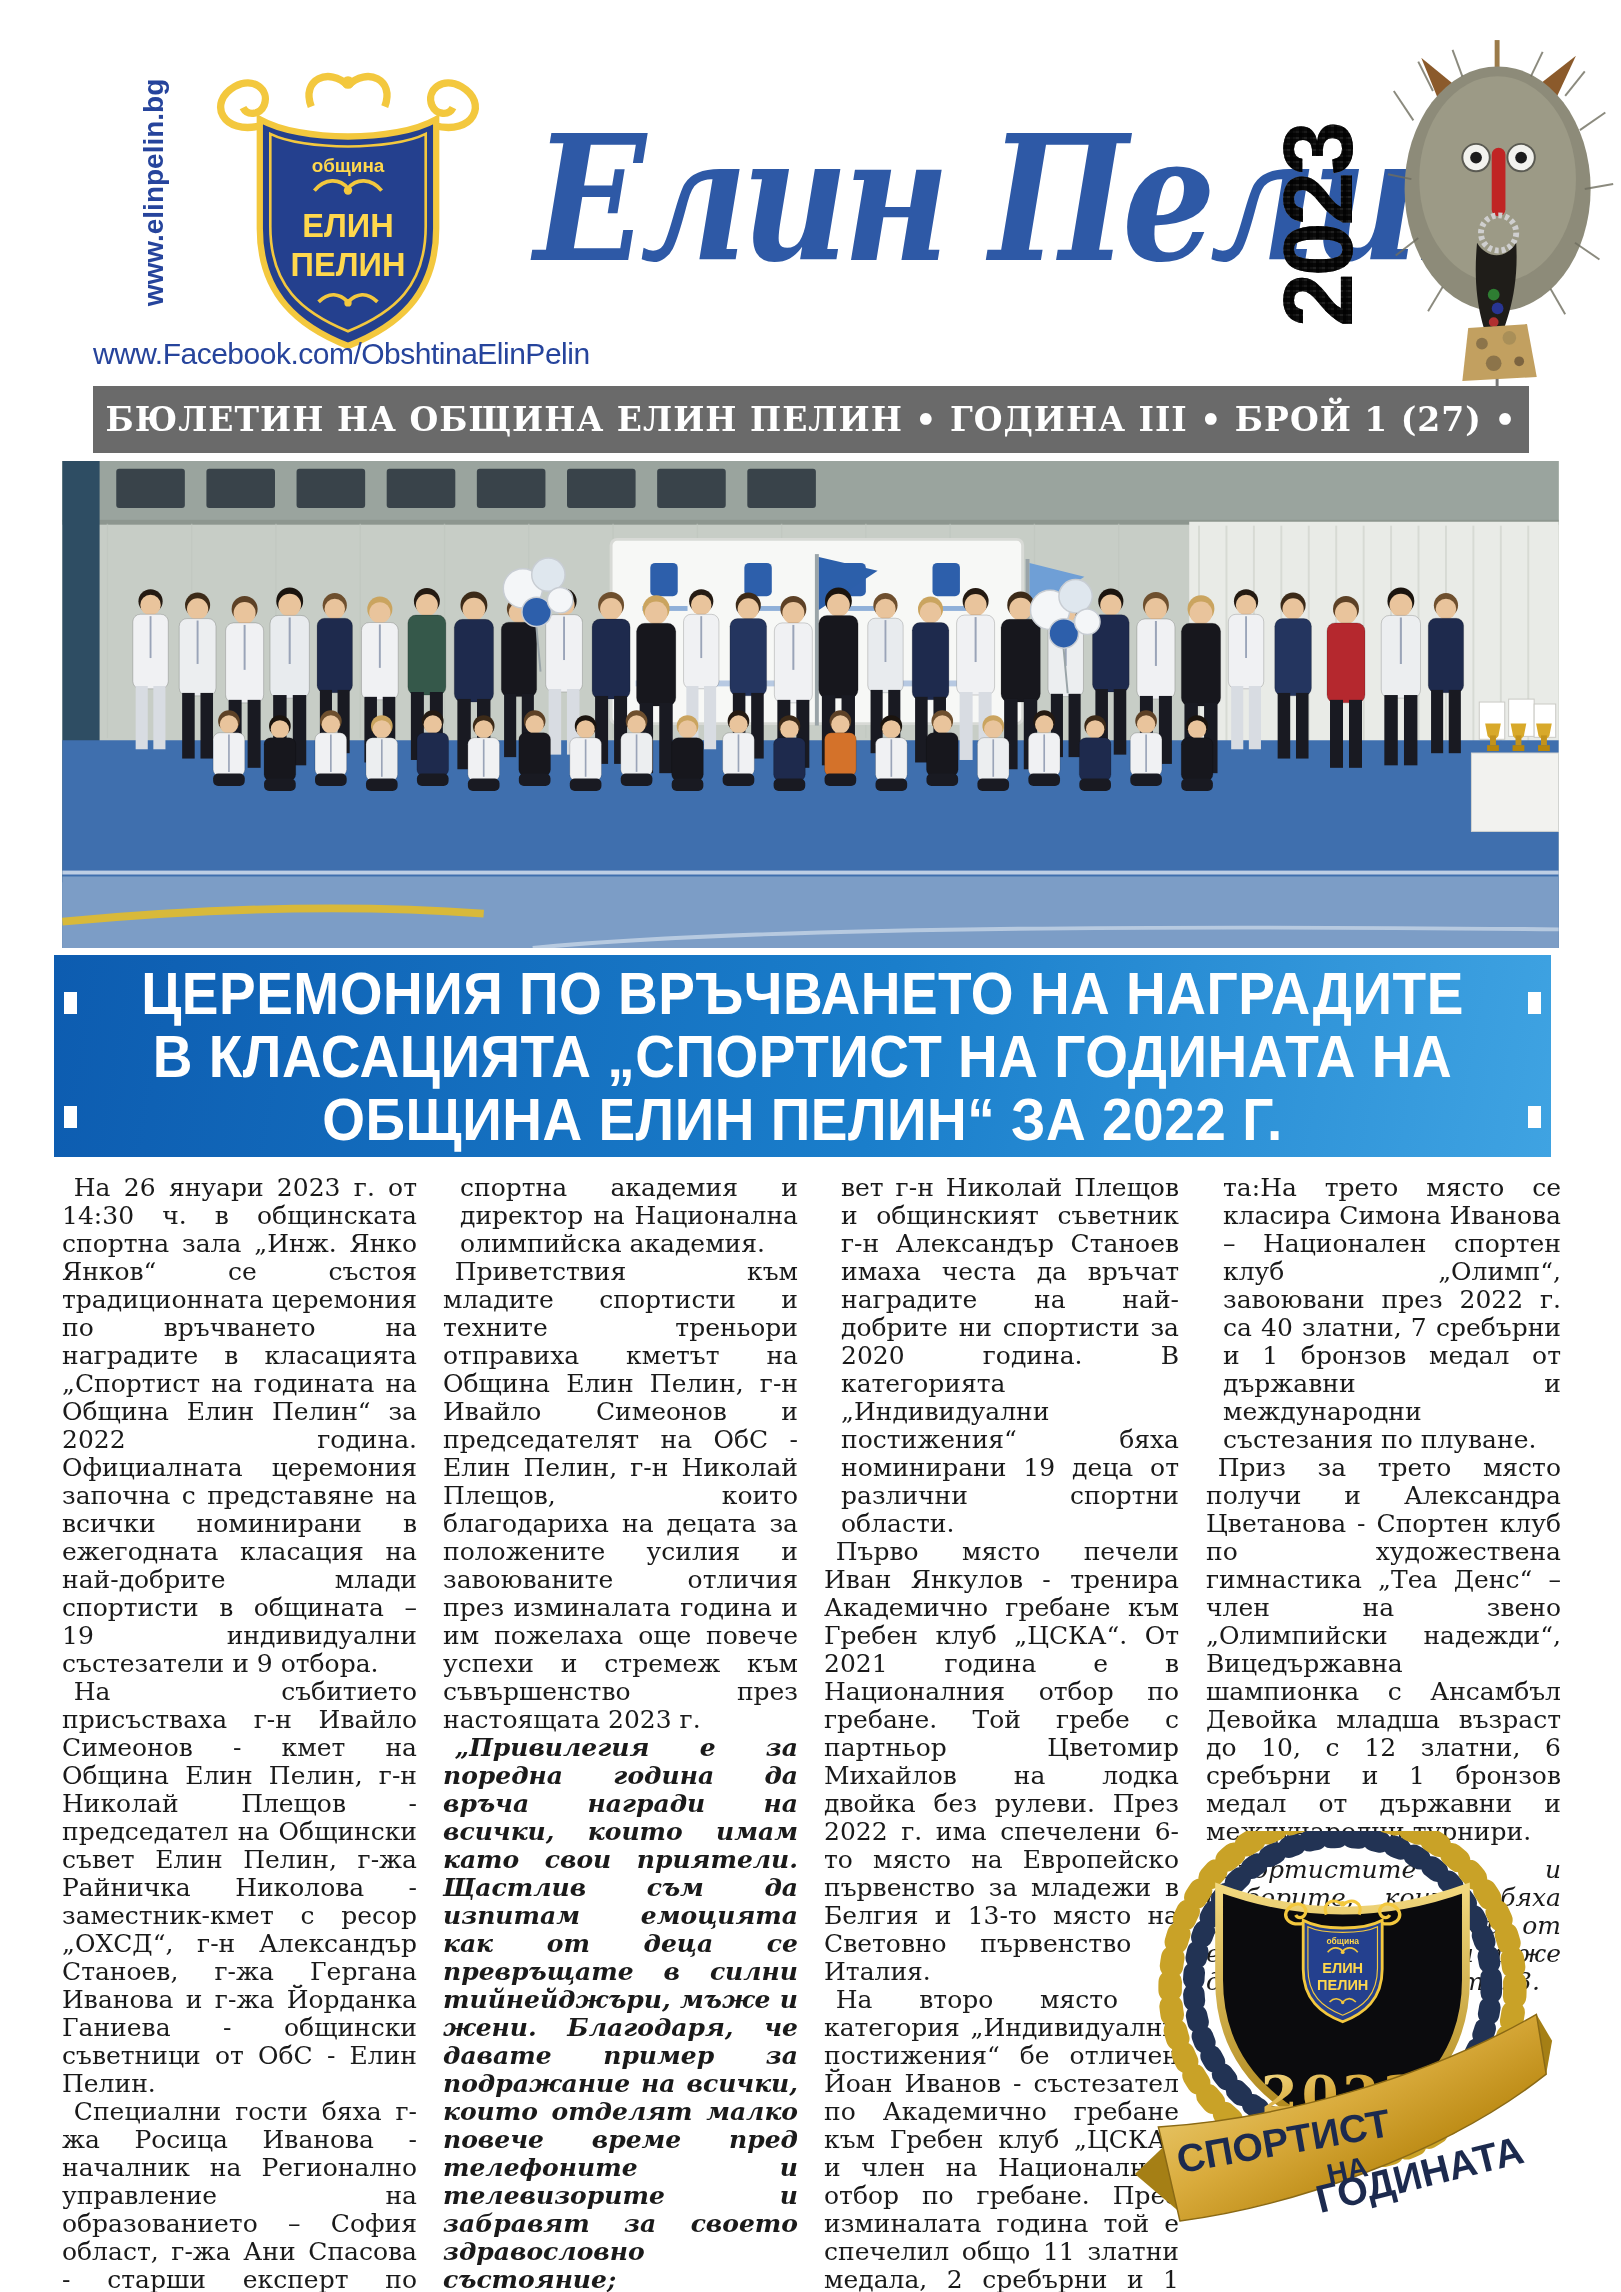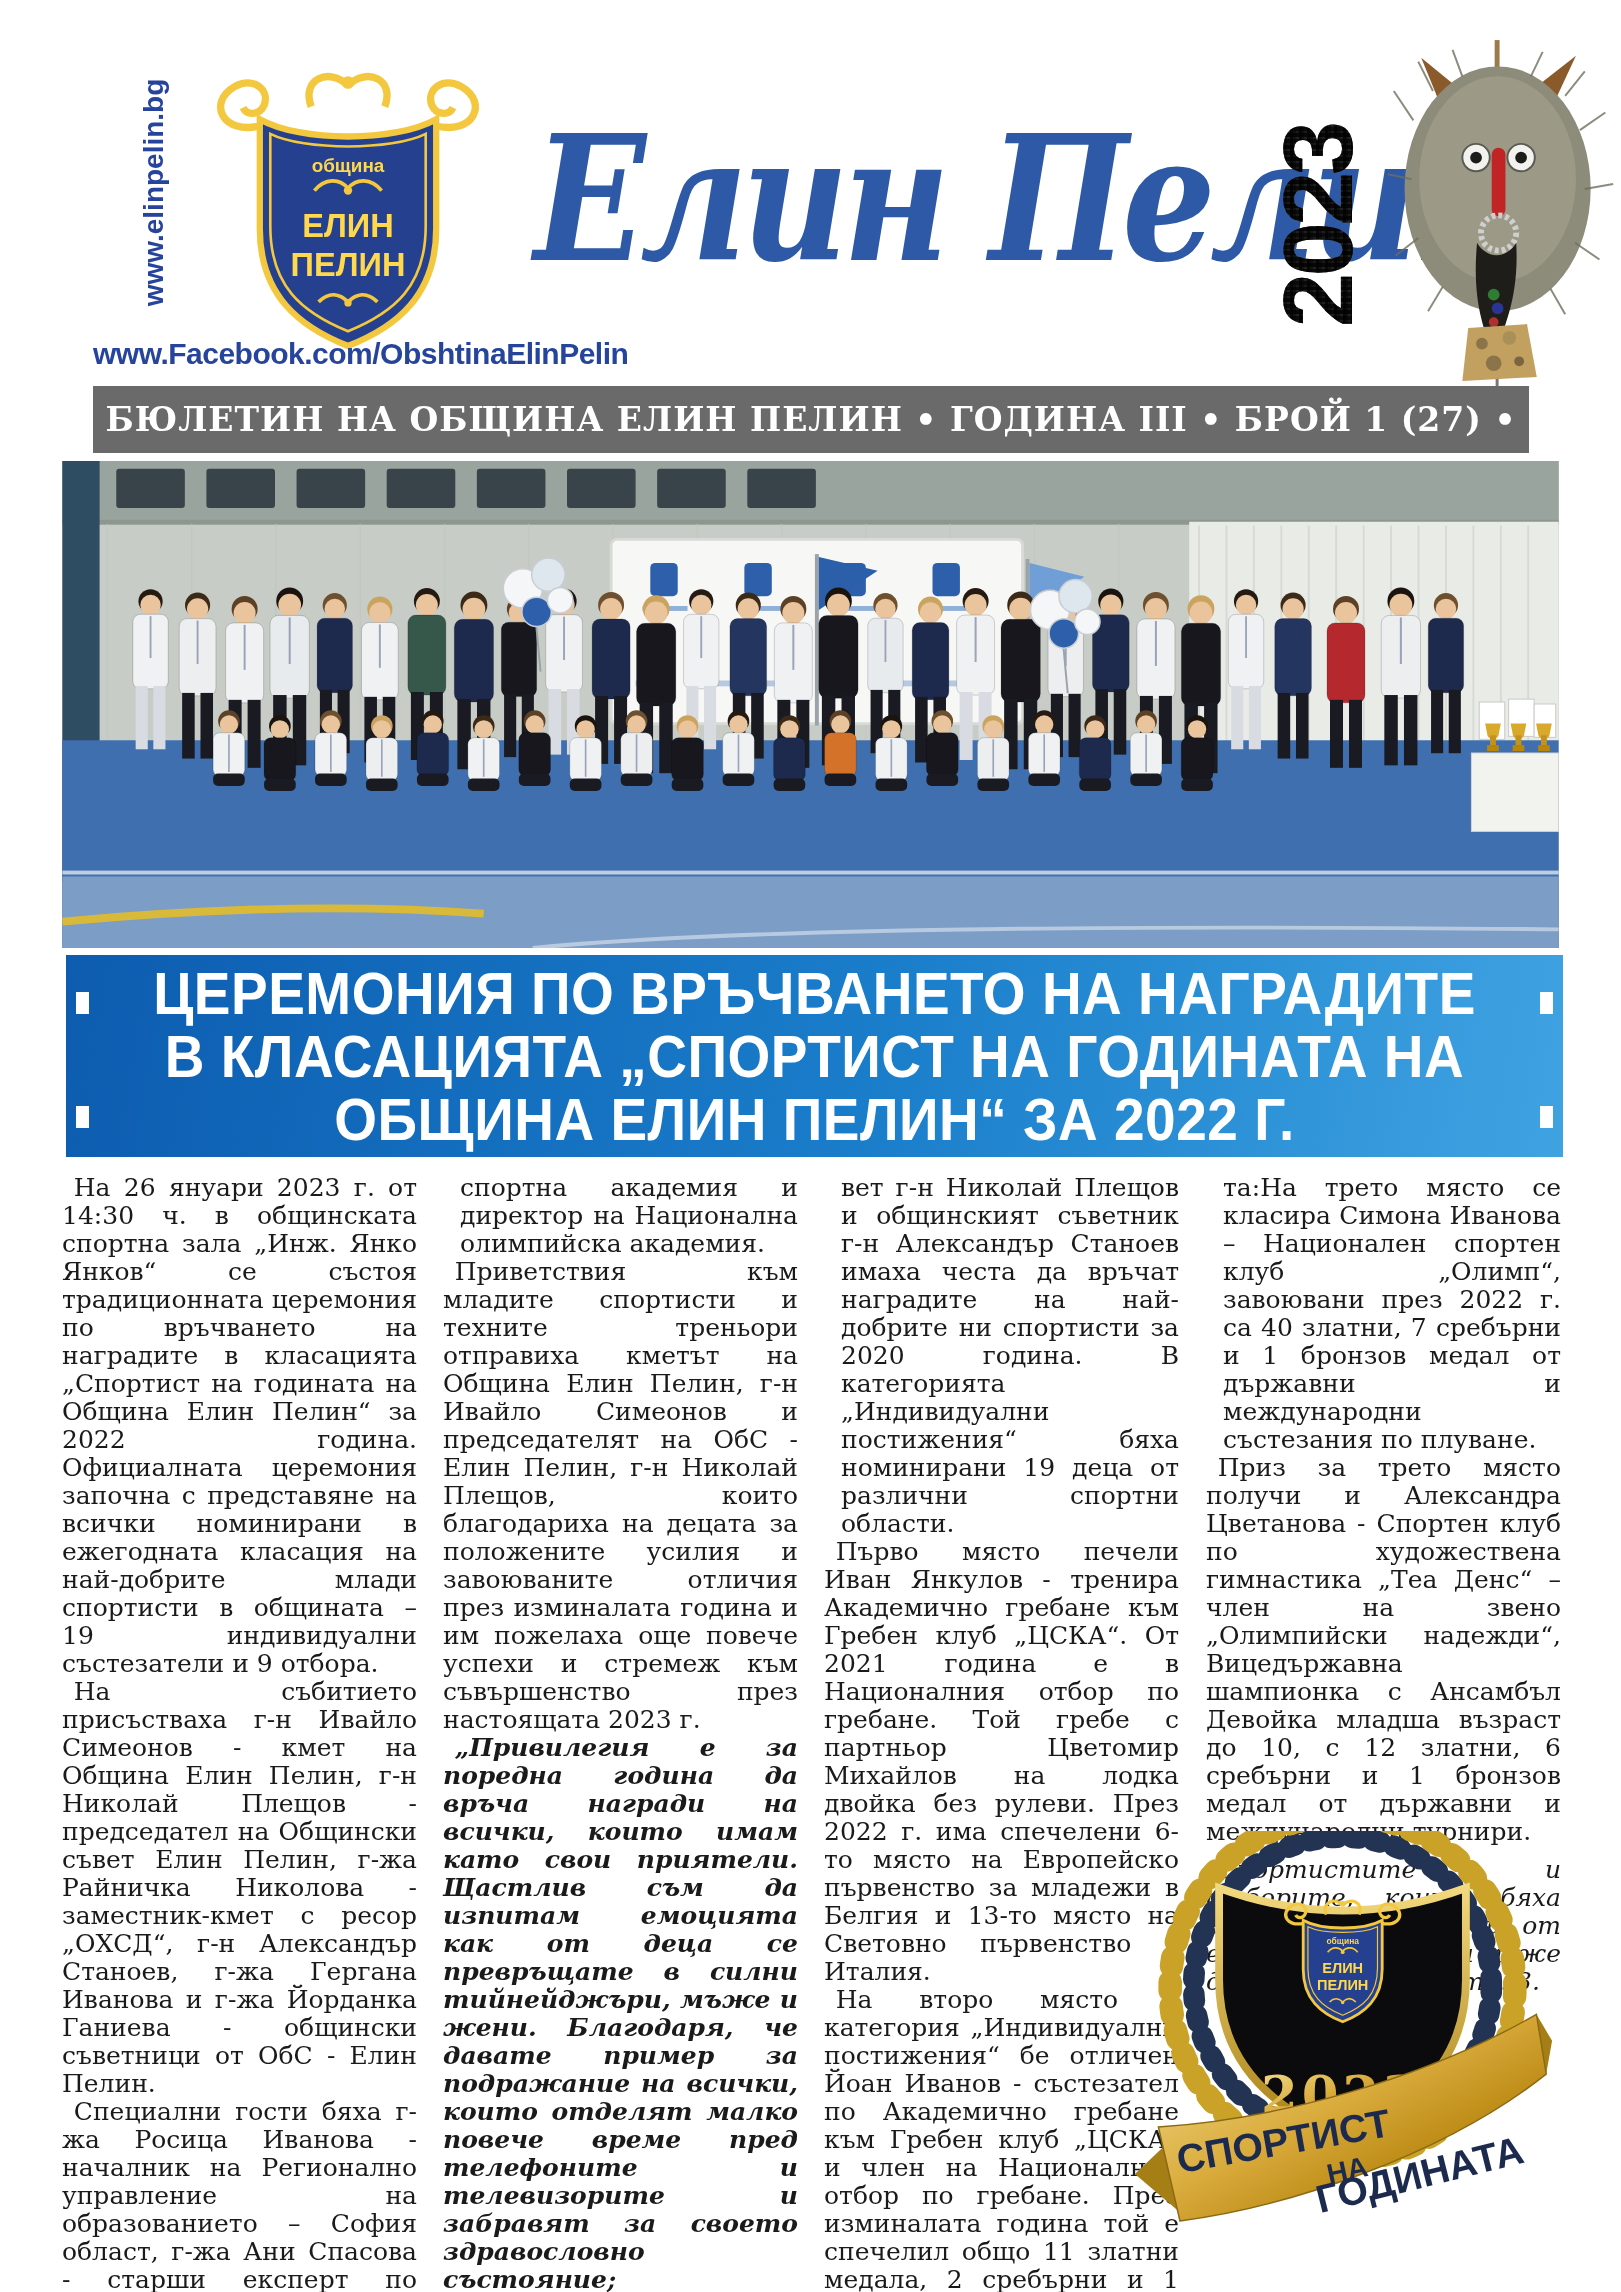--- a/index.html
+++ b/index.html
@@ -19,33 +19,33 @@
   .year-art{position:absolute;left:1171px;top:172px;width:294px;height:108px;
         transform:rotate(-90deg);transform-origin:center;
         font-family:"Liberation Sans",sans-serif;font-weight:bold;font-size:98px;
         letter-spacing:-3.9px;text-align:center;line-height:108px;color:#2e2e2e;
         background:repeating-linear-gradient(90deg,#161616 0 3.9px,#555 3.9px 5.9px,#262626 5.9px 9.8px,#6e6e6e 9.8px 11.8px),
                    repeating-linear-gradient(0deg,#111 0 2.9px,#4a4a4a 2.9px 5.9px,#2c2c2c 5.9px 8.8px);
         background-blend-mode:multiply;-webkit-background-clip:text;background-clip:text;
         -webkit-text-fill-color:transparent;}
   .mask-svg{position:absolute;left:1384px;top:32px;width:237px;height:355px;}
   .fb{position:absolute;left:93px;top:337px;
-        font-family:"Liberation Sans",sans-serif;font-weight:bold;font-size:30px;
+        font-family:"Liberation Sans",sans-serif;font-weight:normal;font-size:30px;
         letter-spacing:-0.5px;color:#26449c;}
 
   
   .issue-banner{position:absolute;left:93px;top:386px;width:1436px;height:67px;
         background:#6a6a6a;color:#ffffff;text-align:center;line-height:67px;
         font-family:"DejaVu Serif",serif;font-weight:bold;font-size:33px;letter-spacing:1px;}
 
   
   .photo-svg{position:absolute;left:62px;top:461px;width:1497px;height:487px;background:#c7cdc6;}
 
   
-  .headline{position:absolute;left:66px;top:955px;width:1497px;height:202px;
+  .headline{position:absolute;left:54px;top:955px;width:1497px;height:202px;
         background:linear-gradient(100deg,#0d5cb0 0%,#1a7ecb 55%,#3fa3e2 100%);
         text-align:center;color:#ffffff;}
   .headline .hl{display:block;font-family:"Liberation Sans",sans-serif;font-weight:bold;
         font-size:55px;line-height:63px;letter-spacing:0.5px;transform:scaleY(1.08);}
   .headline .hl-wrap{padding-top:7.8px;}
   .notch{position:absolute;width:13.7px;height:21.6px;background:#ffffff;}
   .notch.n1{left:9.8px;top:37px;} .notch.n2{left:9.8px;bottom:29px;}
   .notch.n3{right:9.8px;top:37px;} .notch.n4{right:9.8px;bottom:29px;}
 
   

